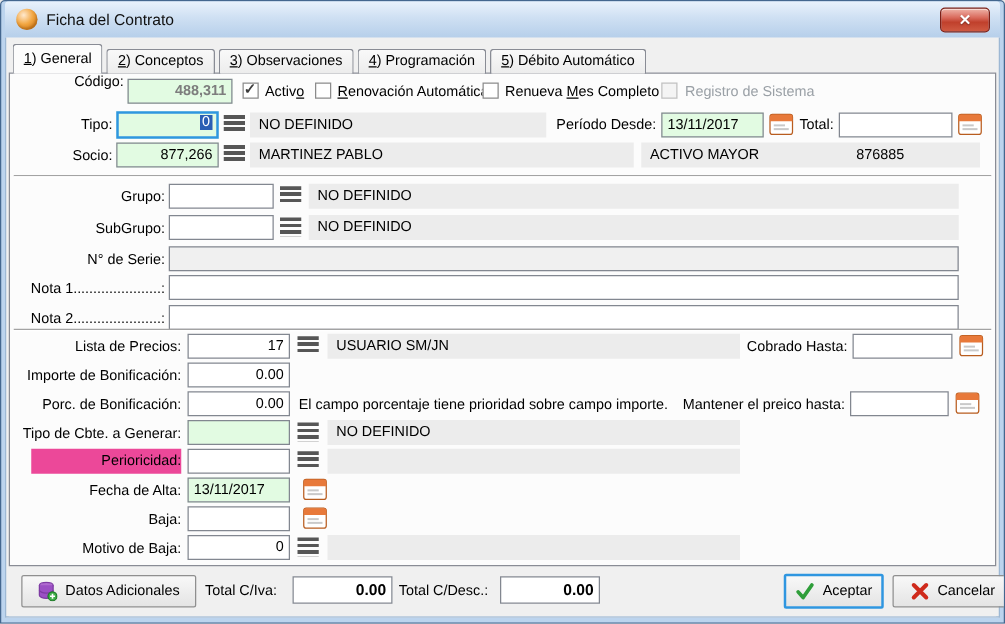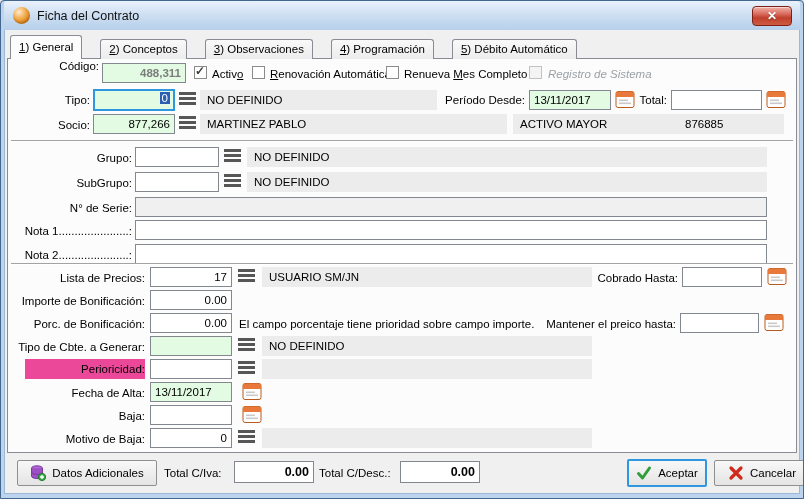--- a/index.html
+++ b/index.html
@@ -18,21 +18,21 @@
   .close-btn { margin-left:auto; width:40px; height:20px; border:1px solid #7e2017; border-radius:4px;
                background:linear-gradient(#efb4a9, #d9695b 40%, #c0402c 60%, #cf5a42);
                color:#fff; font-weight:bold; font-size:12px; line-height:18px; text-align:center;
                cursor:pointer; text-shadow:0 1px 1px rgba(0,0,0,.4); box-shadow: inset 0 1px 0 rgba(255,255,255,.5); }
 
   .body-area { background:#f0f0f0; height:464px; padding-top:4px; border:1px solid #9db8d4; border-top:none; }
 
   .tabbar { height:24px; display:flex; align-items:flex-end; padding-left:5px; position:relative; z-index:2; }
   .tab { border:1px solid #898c95; border-bottom:none; border-radius:3px 3px 0 0;
          background:linear-gradient(#f9f9f9, #ececec); height:20px; line-height:19px;
-         padding:0 8px; margin-right:18px; margin-bottom:-1px; cursor:pointer; white-space:nowrap; }
+         padding:0 8px; margin-right:3px; margin-bottom:-1px; cursor:pointer; white-space:nowrap; }
   .tab.active { background:#fcfcfc; height:24px; line-height:23px; font-size:11.5px; }
 
   .panel { position:relative; background:#fcfcfc; border:1px solid #898c95; height:395px; margin:0 2px; z-index:1; }
 
   .lbl { position:absolute; text-align:right; white-space:nowrap; line-height:14px; }
   .lbl.left { text-align:left; }
   .fld { position:absolute; height:20px; border:1px solid #828790; background:#fff;
          font-family:"Liberation Sans",sans-serif; font-size:11.5px; padding:0 4px; color:#000; }
   input.fld { outline:none; }
   .fld.green { background:#e2fbe2; }
@@ -45,21 +45,21 @@
   .sel { background:#2b5fb4; color:#fff; padding:0 2px; }
   .strip { position:absolute; height:20px; background:#ececec; line-height:20px; padding:0 7px;
            white-space:nowrap; overflow:hidden; }
   .burger { position:absolute; width:17px; height:15px; cursor:pointer;
             background:repeating-linear-gradient(to bottom, #565656 0 3px, transparent 3px 5px); }
   .cal { position:absolute; width:21px; height:19px; cursor:pointer; }
   .cb { position:absolute; width:13px; height:13px; background:#fff; border:1px solid #8b8b8b; cursor:pointer; }
   .cb .mark { display:block; font-size:12px; line-height:11px; margin:-1px 0 0 0; color:#3c3c3c; font-weight:bold; }
   .cb.disabled { background:#f4f4f4; border-color:#c2c2c2; }
   .cblbl { position:absolute; white-space:nowrap; line-height:14px; cursor:default; }
-  .cblbl.dis { color:#9aa0a6;font-style:italic; }
+  .cblbl.dis { color:#9aa0a6; }
   .sep { position:absolute; left:3px; right:3px; height:2px; border-top:1px solid #a3a3a3; border-bottom:1px solid #fff; }
   .band { position:absolute; background:#ec4899; height:20px; text-align:right; line-height:20px; }
 
   .footer { position:relative; height:40px; background:#f0f0f0; margin:0 2px; }
   .btn { position:absolute; border:1px solid #8f8f8f; border-radius:2px;
          background:linear-gradient(#f8f8f8, #e4e4e4); display:flex; align-items:center;
          justify-content:center; gap:6px; cursor:pointer; font-size:11.5px; }
   .btn.focus { border:2px solid #2f96e0; }
   .icon16 { width:16px; height:16px; flex:0 0 auto; }
   u { text-decoration:underline; }

